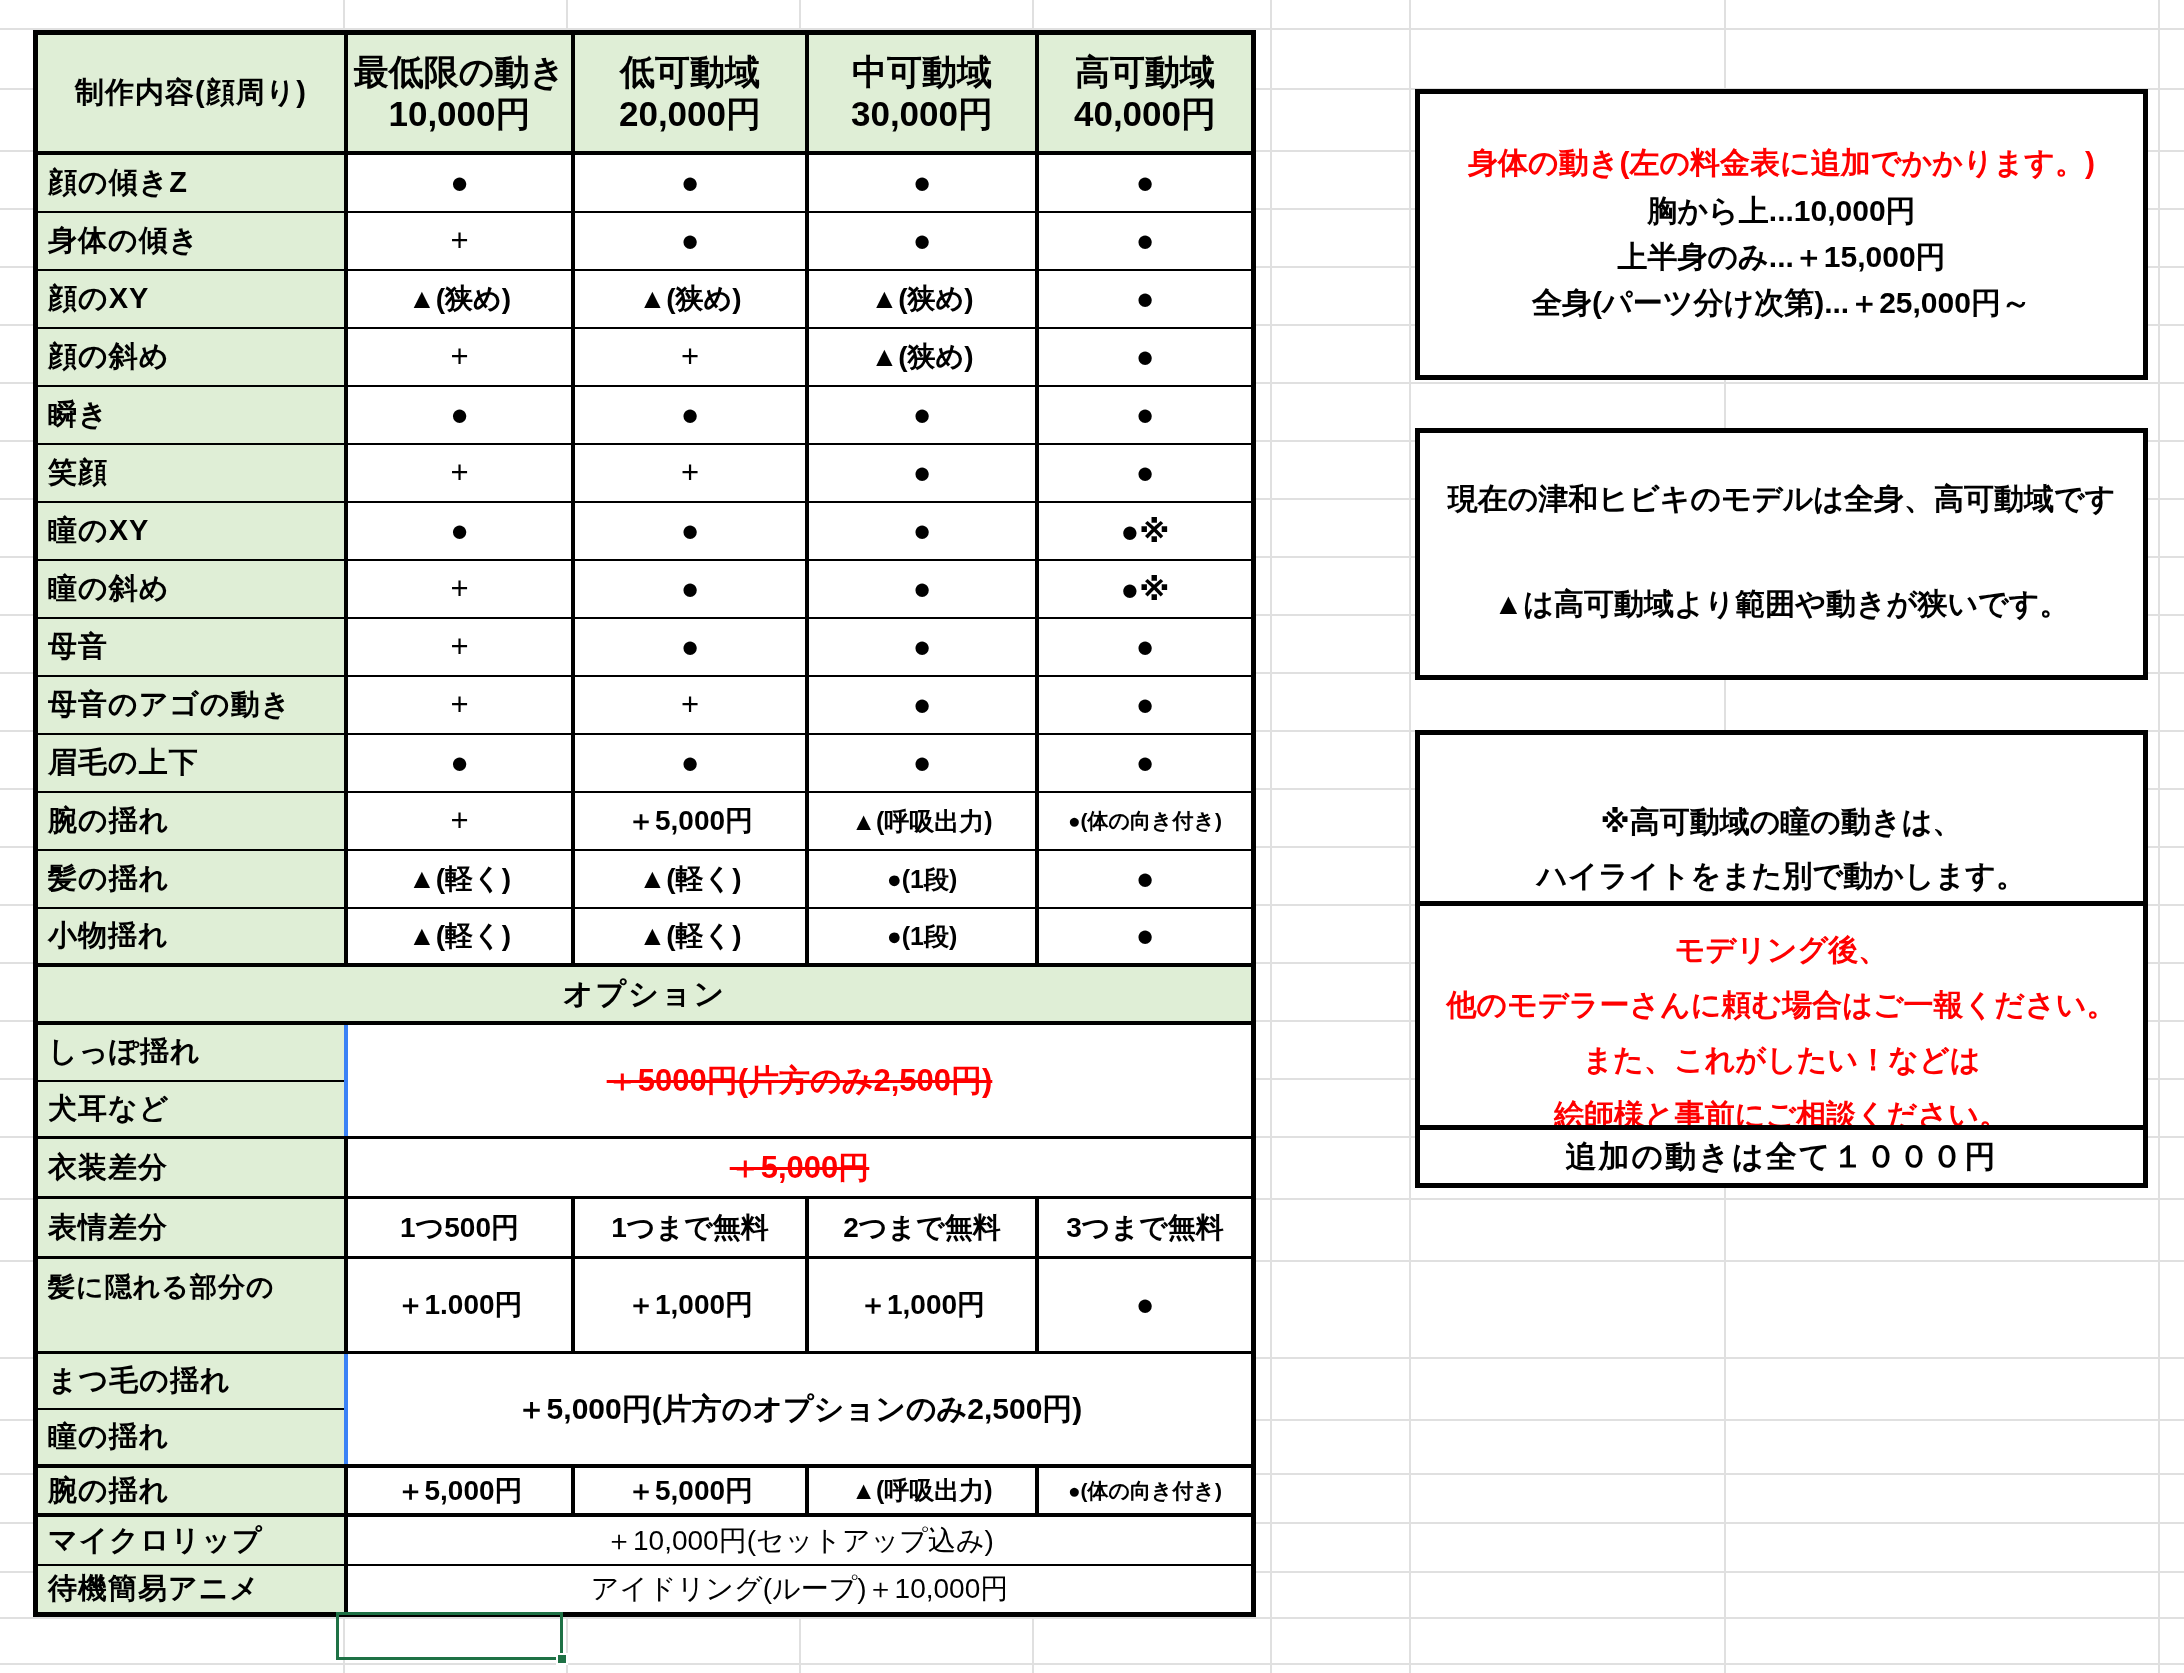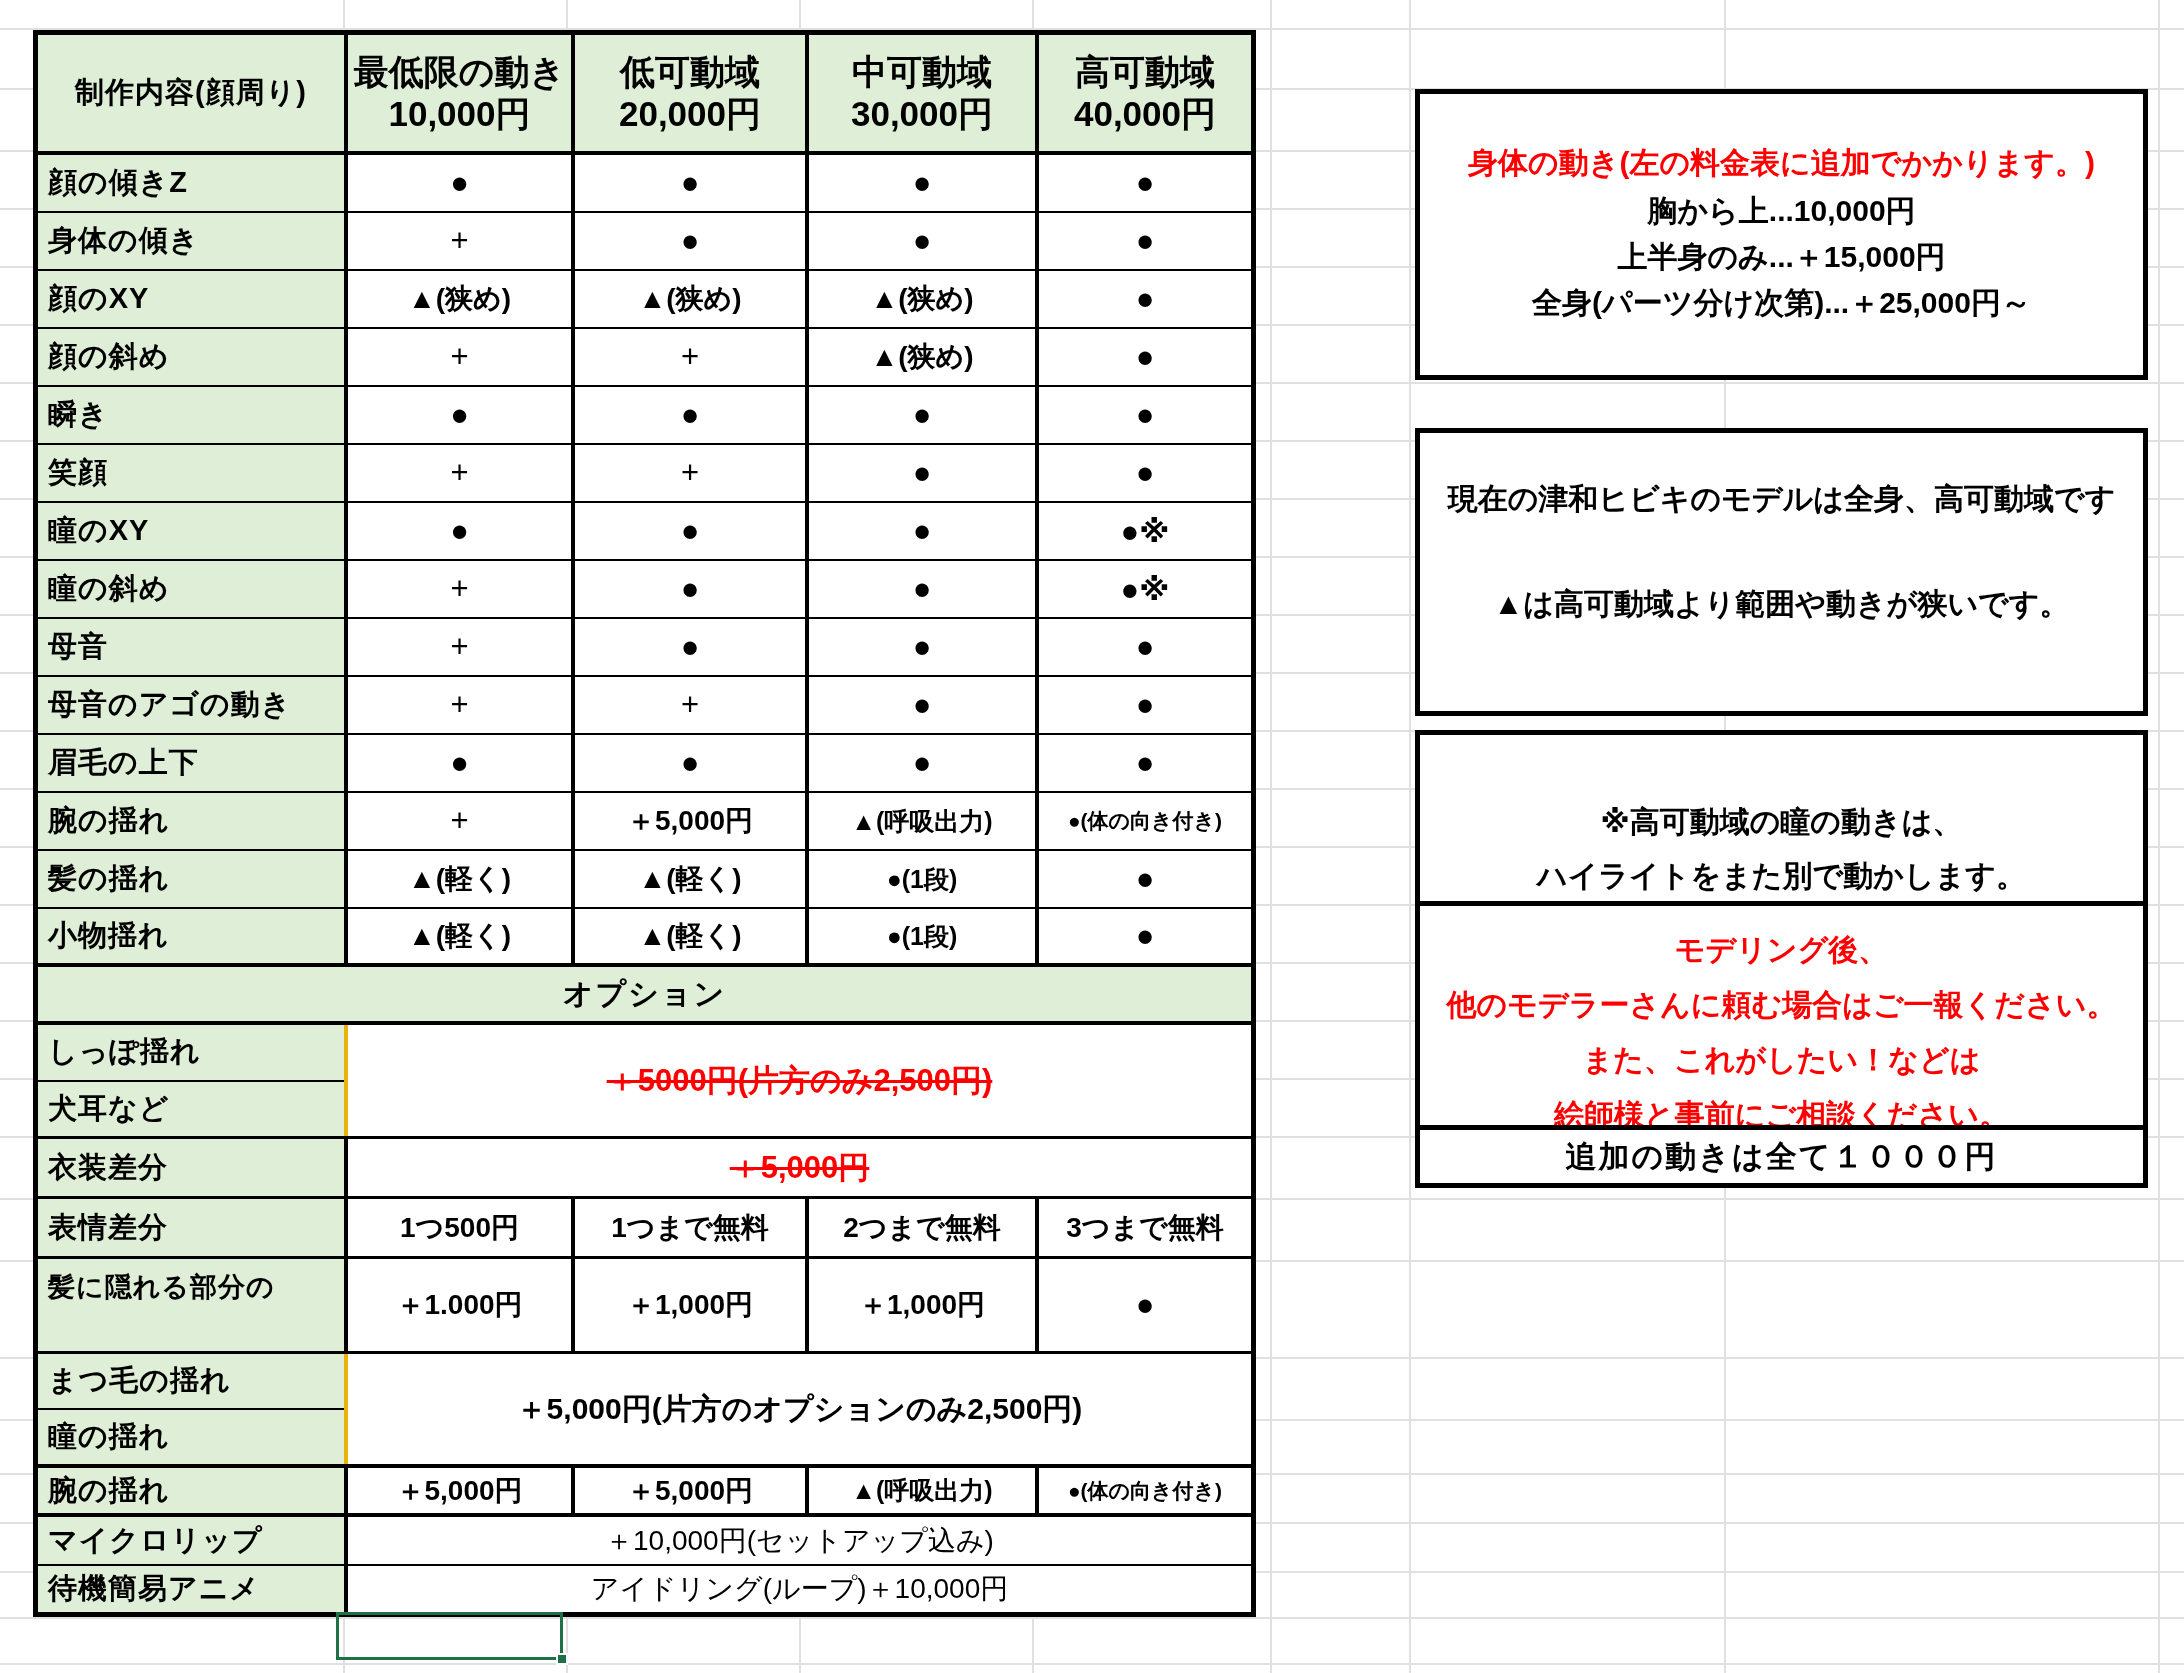--- a/index.html
+++ b/index.html
@@ -20,21 +20,21 @@
   }
   .row{display:flex;width:100%;}
   .bb2{border-bottom:2px solid #000;}
   .bb3{border-bottom:3px solid #000;}
   .bb4{border-bottom:4px solid #000;}
   .lab{
     width:310px;min-width:310px;background:var(--green);border-right:4px solid #000;
     display:flex;align-items:center;padding-left:10px;
     font-weight:bold;font-size:29px;letter-spacing:1px;
   }
-  .labcol{width:310px;min-width:310px;display:flex;flex-direction:column;border-right:4px solid #eab308;}
+  .labcol{width:310px;min-width:310px;display:flex;flex-direction:column;border-right:4px solid #3b82f6;}
   .labcol .lab{border-right:none;width:100%;min-width:0;flex:1;}
   .val{display:flex;align-items:center;justify-content:center;background:#fff;
        font-weight:bold;font-size:28px;text-align:center;}
   .v1{width:223px;min-width:223px;}
   .v2{width:234px;min-width:234px;border-left:4px solid #000;}
   .v3{width:230px;min-width:230px;border-left:4px solid #000;}
   .v4{width:216px;min-width:216px;border-left:4px solid #000;}
   .valwrap{display:flex;flex:1;}
   .sym{font-size:31px;}
   .plus{font-size:31px;font-weight:400;}
@@ -63,21 +63,21 @@
   }
 
   
   .note{
     position:absolute;left:1415px;width:733px;border:5px solid #000;background:#fff;
     text-align:center;font-weight:bold;font-size:30px;z-index:1;
   }
   .note .ln{display:block;}
   #note1{top:89px;height:291px;padding-top:46px;line-height:46px;}
   #note1 .ttl{color:var(--red);margin-bottom:2px;}
-  #note2{top:428px;height:288px;}
+  #note2{top:428px;height:252px;}
   #note2 .ln1{margin-top:46px;}
   #note2 .ln2{margin-top:64px;}
   #note3{top:730px;height:176px;padding-top:60px;line-height:54px;}
   #note4{top:901px;height:229px;padding-top:16px;line-height:55px;color:var(--red);}
   #note5{top:1125px;height:63px;display:flex;align-items:center;justify-content:center;font-size:31px;letter-spacing:2px;}
 </style>
 </head>
 <body>
 
 <div class="sheet">

